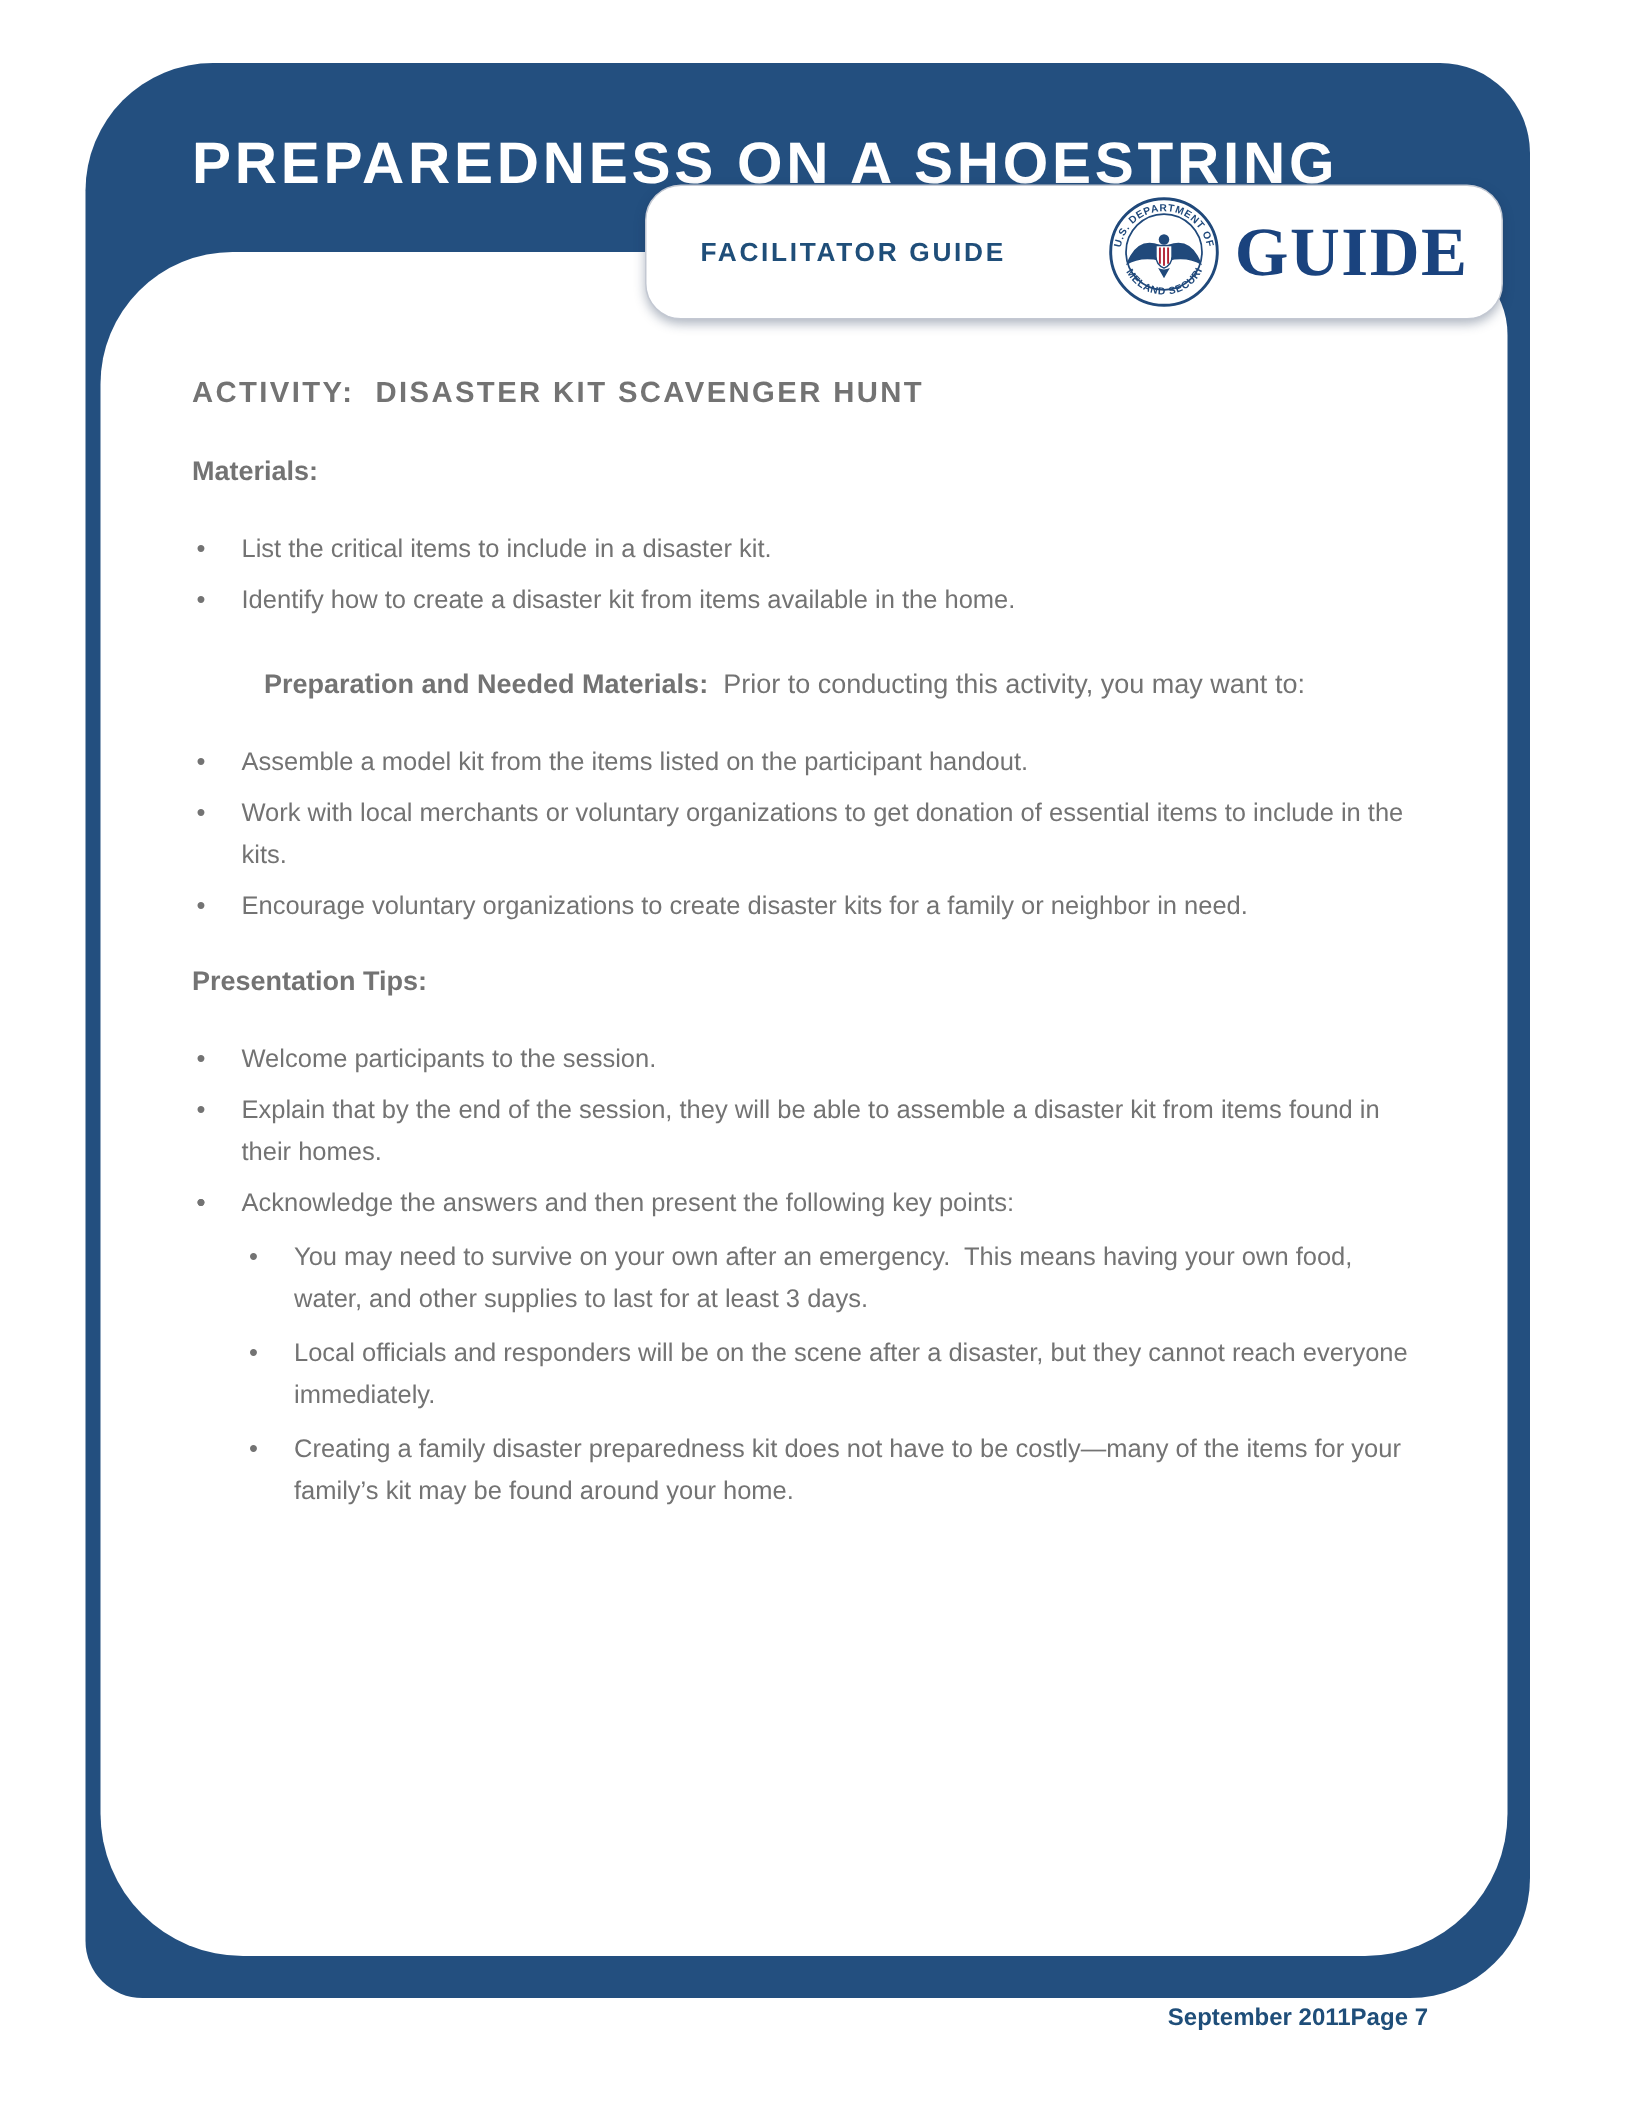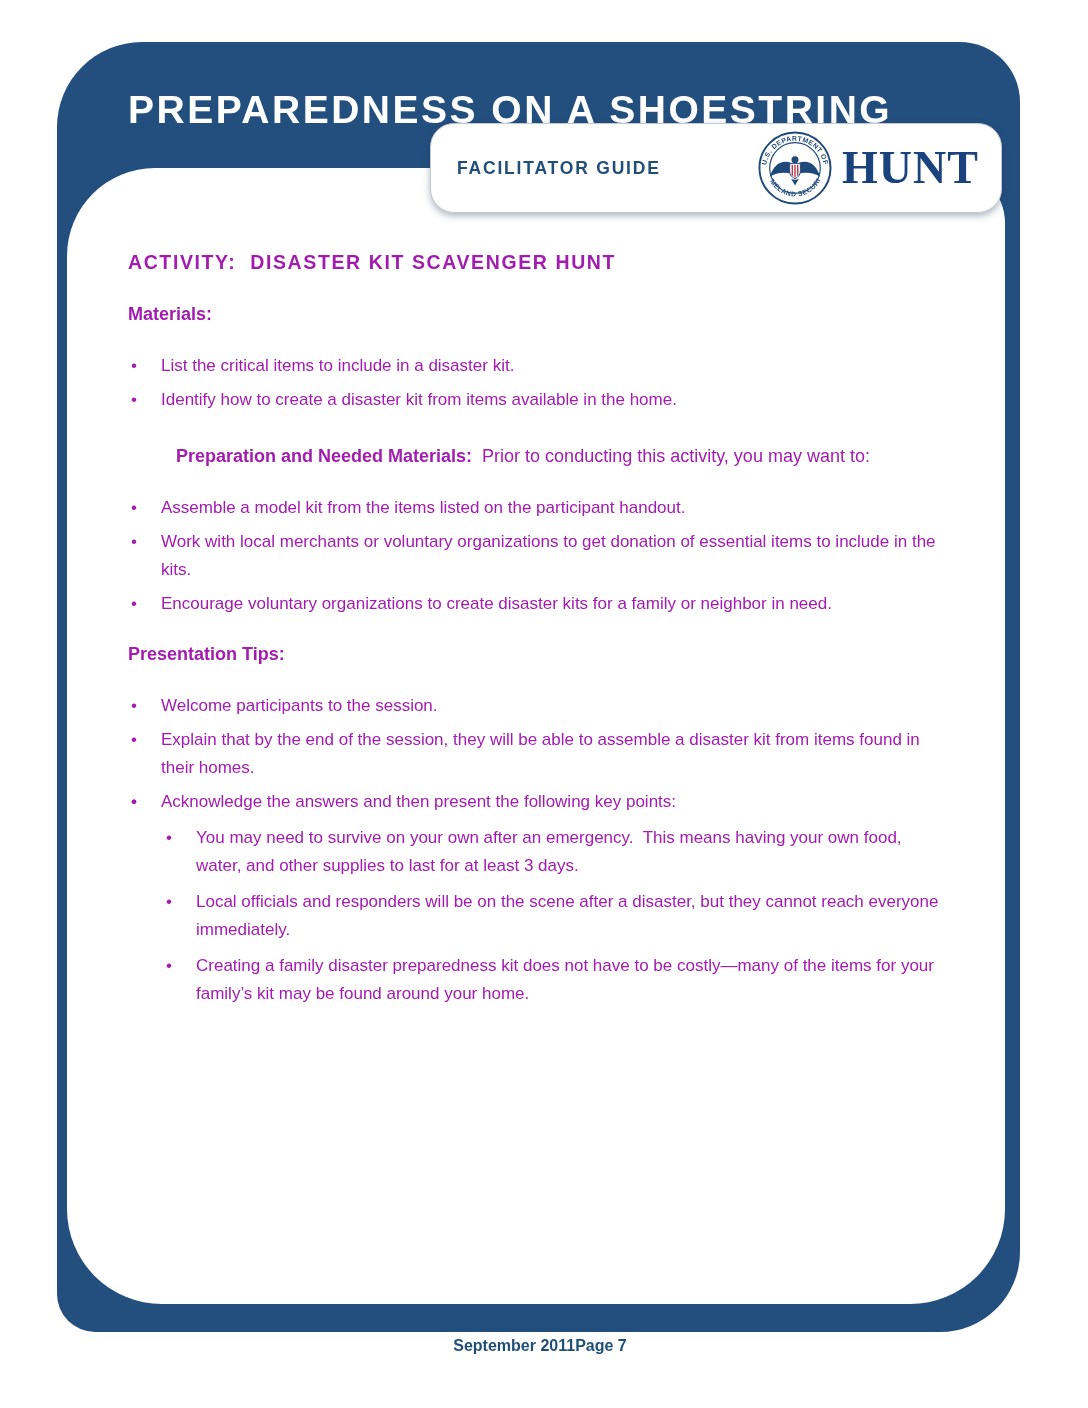--- a/index.html
+++ b/index.html
@@ -21,36 +21,36 @@
     position:absolute;left:71px;top:30px;
     font-size:39px;font-weight:bold;color:#ffffff;letter-spacing:2.5px;
     white-space:nowrap;
     margin-top:16px;
   }
   
   .banner{
     position:absolute;left:430px;top:123px;width:572px;height:90px;
     background:#ffffff;border:1px solid #c3c8d2;border-radius:24px;
     box-shadow:0 3px 7px rgba(30,50,80,0.35);
-    display:flex;align-items:center;padding:0 22px 0 26px;box-sizing:border-box;
+    display:flex;align-items:center;padding:0 22px 0 36px;box-sizing:border-box;
     z-index:5;
   }
   .banner-label{
     font-size:17.5px;font-weight:bold;letter-spacing:1.8px;color:#1F4E79;
     white-space:nowrap;
   }
   .logo-group{margin-left:auto;display:flex;align-items:center;}
   .fema-wordmark{
     font-family:"Liberation Serif", serif;font-weight:bold;font-size:46px;
     color:#1A437E;letter-spacing:1px;margin-left:10px;line-height:1;
   }
   
   .content{
     position:absolute;left:128px;top:250px;width:820px;
-    font-size:17px;line-height:28px;color:#a21caf;
+    font-size:17px;line-height:28px;color:#737373;
   }
   .activity-heading{
     font-size:19.5px;font-weight:bold;letter-spacing:1.6px;line-height:24px;
     margin:0 0 28px 0;white-space:pre-wrap;
   }
   .para{margin:0 0 40px 0;white-space:pre-wrap;}
   .bold-label{font-weight:bold;}
   .sec-heading{
     font-size:18px;font-weight:bold;line-height:24px;margin:0 0 26px 0;
     white-space:pre-wrap;
@@ -67,21 +67,21 @@
   ul.sublist{list-style:none;margin:8px 0 0 0;padding:0;}
   ul.sublist li{
     position:relative;padding-left:68px;margin:0 0 8px 0;white-space:pre-wrap;
   }
   ul.sublist li .dot{
     position:absolute;left:38px;top:0;font-size:17px;
   }
   
   .footer{
     position:absolute;left:128px;top:1337px;width:824px;
-    display:flex;justify-content:center;
+    display:flex;justify-content:flex-end;
     font-size:16px;font-weight:bold;color:#1F4E79;
   }
   .seal{display:block;}
 </style>
 </head>
 <body>
 
 <div class="frame">
   <div class="page-title">PREPAREDNESS ON A SHOESTRING</div>
   <div class="inner"></div>
@@ -105,21 +105,21 @@
       </text>
       <g>
         <path d="M12,47 Q19,27 35,33 L35,44 Q22,41 12,47 Z" fill="#20497B"></path>
         <path d="M64,47 Q57,27 41,33 L41,44 Q54,41 64,47 Z" fill="#20497B"></path>
         <circle cx="38" cy="29.5" r="3.6" fill="#20497B"></circle>
         <path d="M34,49 L38,56 L42,49 Q38,51 34,49 Z" fill="#20497B"></path>
         <path d="M32.5,33.5 h11 v7.5 q0,5.5 -5.5,8 q-5.5,-2.5 -5.5,-8 Z" fill="#ffffff" stroke="#20497B" stroke-width="1"></path>
         <path d="M35.2,35 v11 M38,35 v12.5 M40.8,35 v11" stroke="#B22234" stroke-width="1.3" fill="none"></path>
       </g>
     </svg>
-    <span class="fema-wordmark">HUNT</span>
+    <span class="fema-wordmark">GUIDE</span>
   </span>
 </div>
 
 <div class="content">
 
   <div class="activity-heading">ACTIVITY:  DISASTER KIT SCAVENGER HUNT</div>
 
 
   <div class="sec-heading">Materials:</div>
   <ul class="blist">

